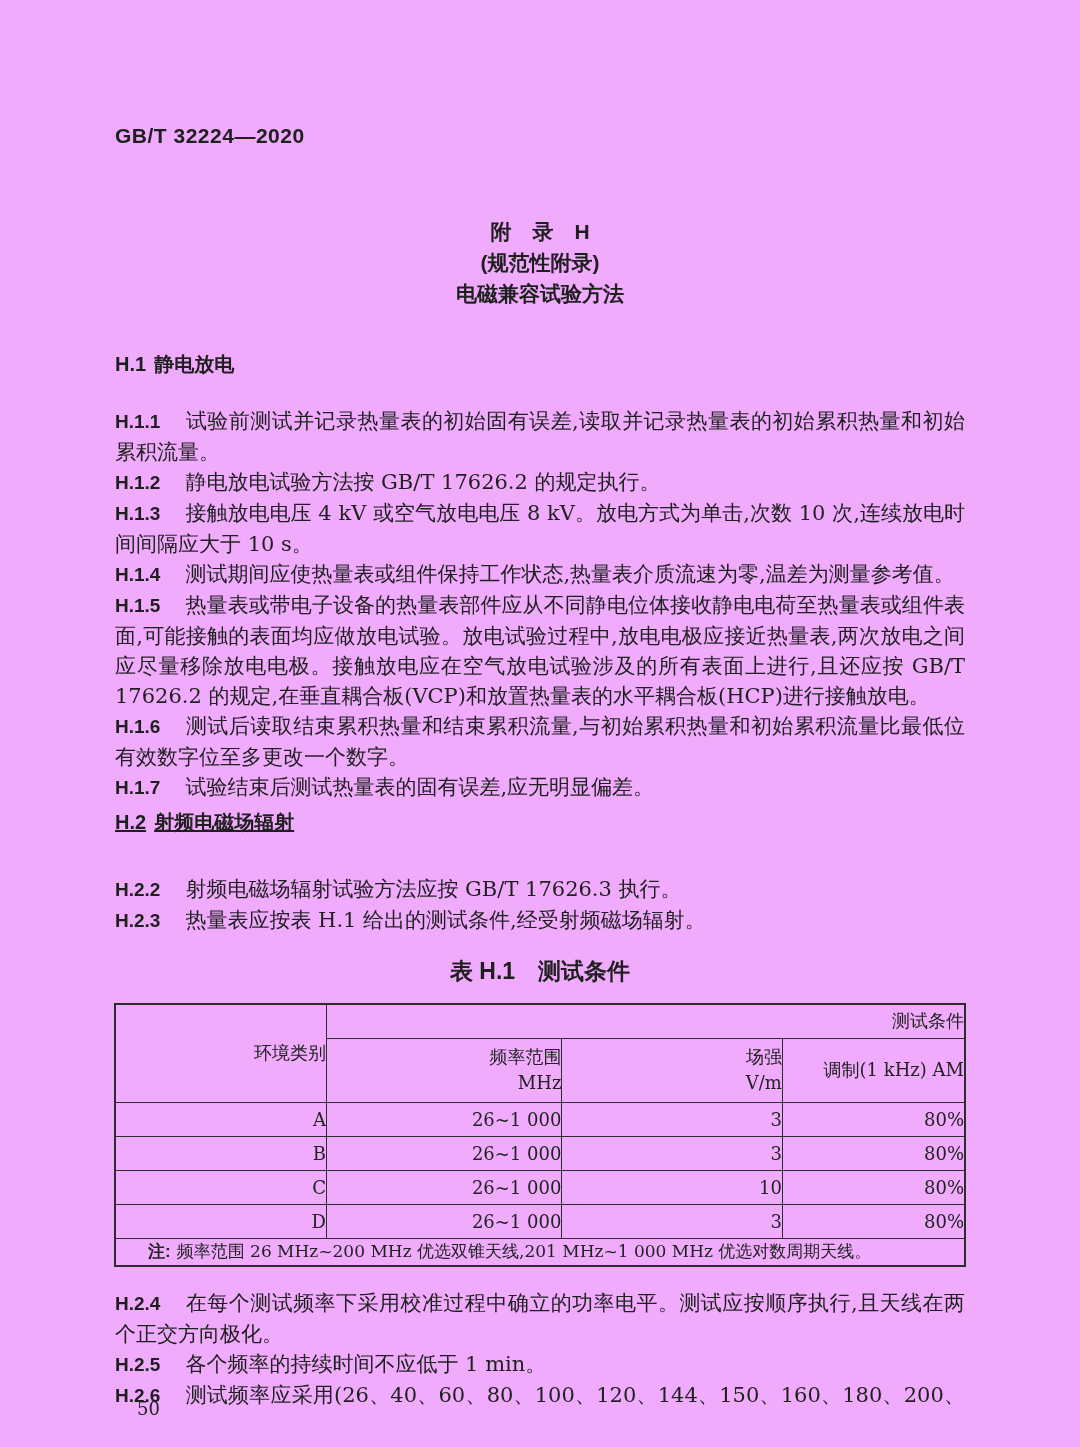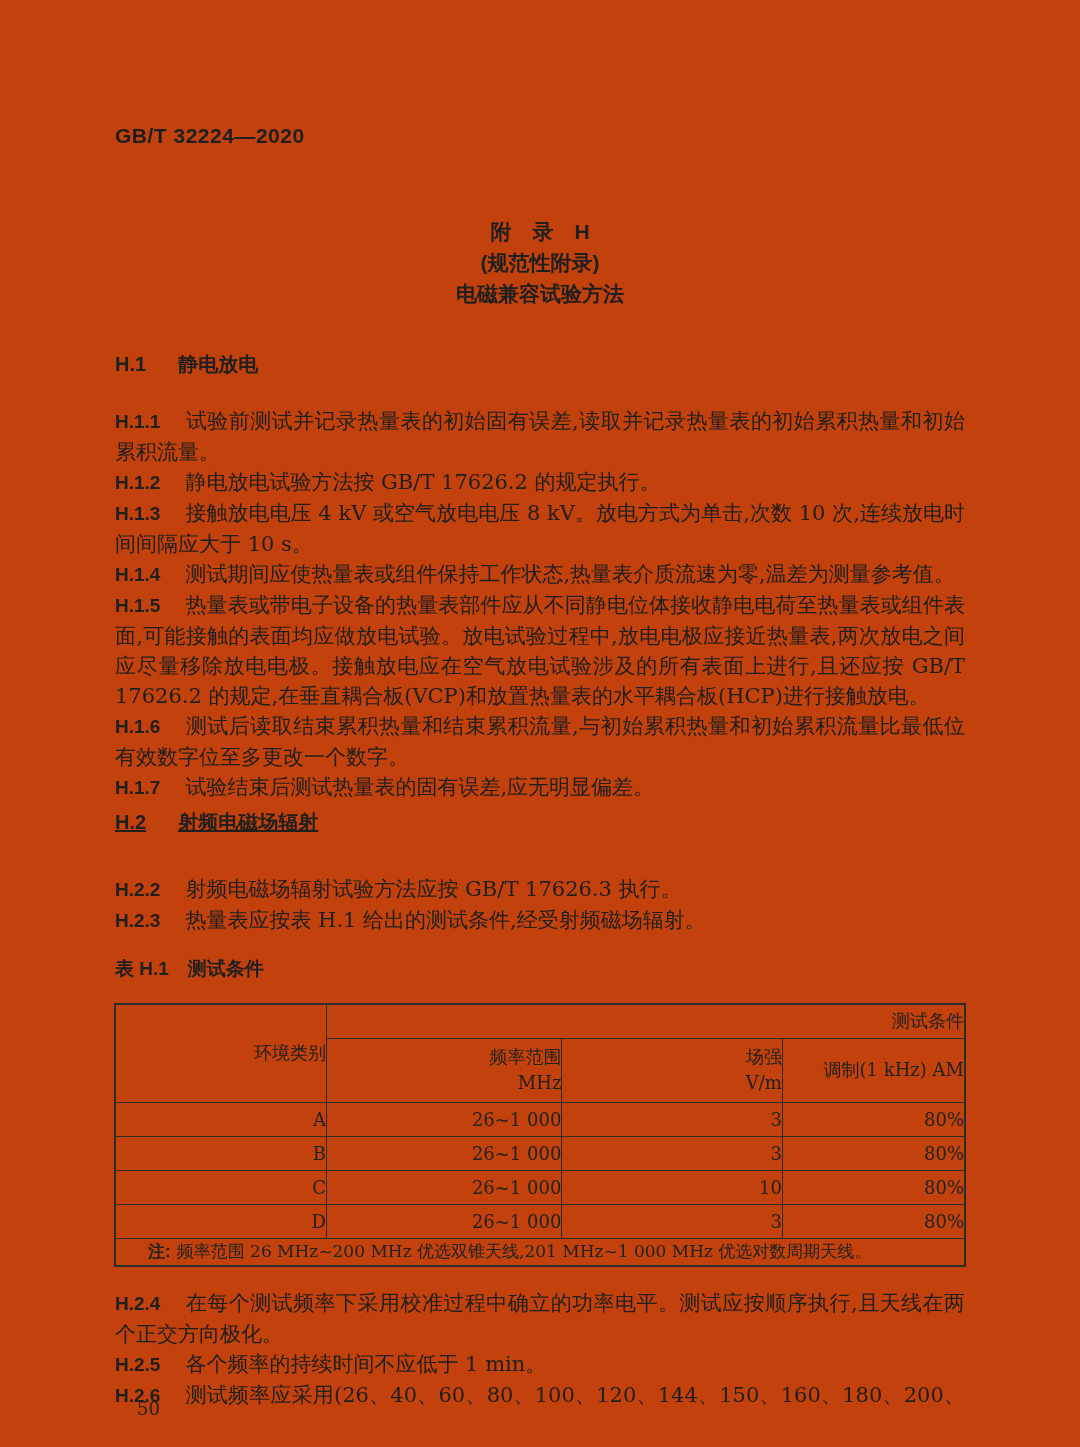--- a/index.html
+++ b/index.html
@@ -1,21 +1,21 @@
 <!DOCTYPE html>
 <html><head>
 <meta charset="utf-8">
 <style>
   * { margin: 0; padding: 0; box-sizing: border-box; }
   html, body { background: #e9e9e9; }
   .page {
     position: relative;
     width: 1080px;
     height: 1447px;
-    background: #c2410c;
+    background: #f0abfc;
     color: #1f1f1f;
     font-family: "DejaVu Serif", "Liberation Serif", serif;
     overflow: hidden;
   }
   .doc-number {
     position: absolute;
     left: 115px;
     top: 124px;
     font-family: "Liberation Sans", "DejaVu Sans", sans-serif;
     font-weight: bold;
@@ -35,21 +35,21 @@
   }
   .sec-heading {
     position: absolute;
     left: 115px;
     width: 850px;
     font-family: "Liberation Sans", "DejaVu Sans", sans-serif;
     font-weight: bold;
     font-size: 20px;
     line-height: 28px;
   }
-  .sec-heading .snum { margin-right: 32px; }
+  .sec-heading .snum { margin-right: 8px; }
   .clause-group {
     position: absolute;
     left: 115px;
     width: 850px;
   }
   p.clause {
     font-size: 21px;
     line-height: 30px;
     text-align: justify;
     text-justify: inter-character;
@@ -59,24 +59,24 @@
     font-weight: bold;
     font-size: 19px;
     margin-right: 25px;
   }
   p.clip { max-height: 31px; overflow: hidden; }
   .table-caption {
     position: absolute;
     left: 115px;
     width: 850px;
     top: 956px;
-    text-align: left;
-    font-family: "Liberation Sans", "DejaVu Sans", sans-serif;
-    font-weight: bold;
-    font-size: 19px;
+    text-align: center;
+    font-family: "Liberation Sans", "DejaVu Sans", sans-serif;
+    font-weight: bold;
+    font-size: 23px;
   }
   table.cond {
     position: absolute;
     left: 114px;
     top: 1003px;
     width: 852px;
     border-collapse: collapse;
     font-size: 18px;
     color: #222;
   }

